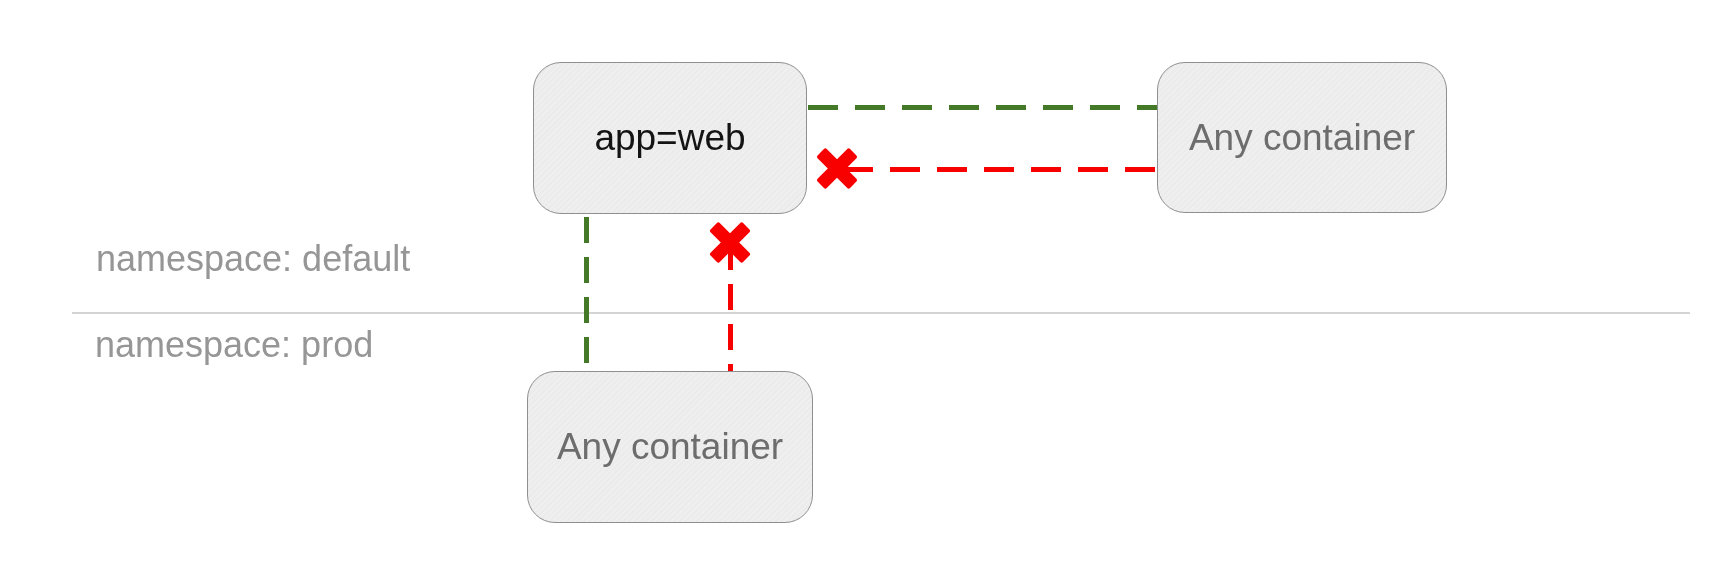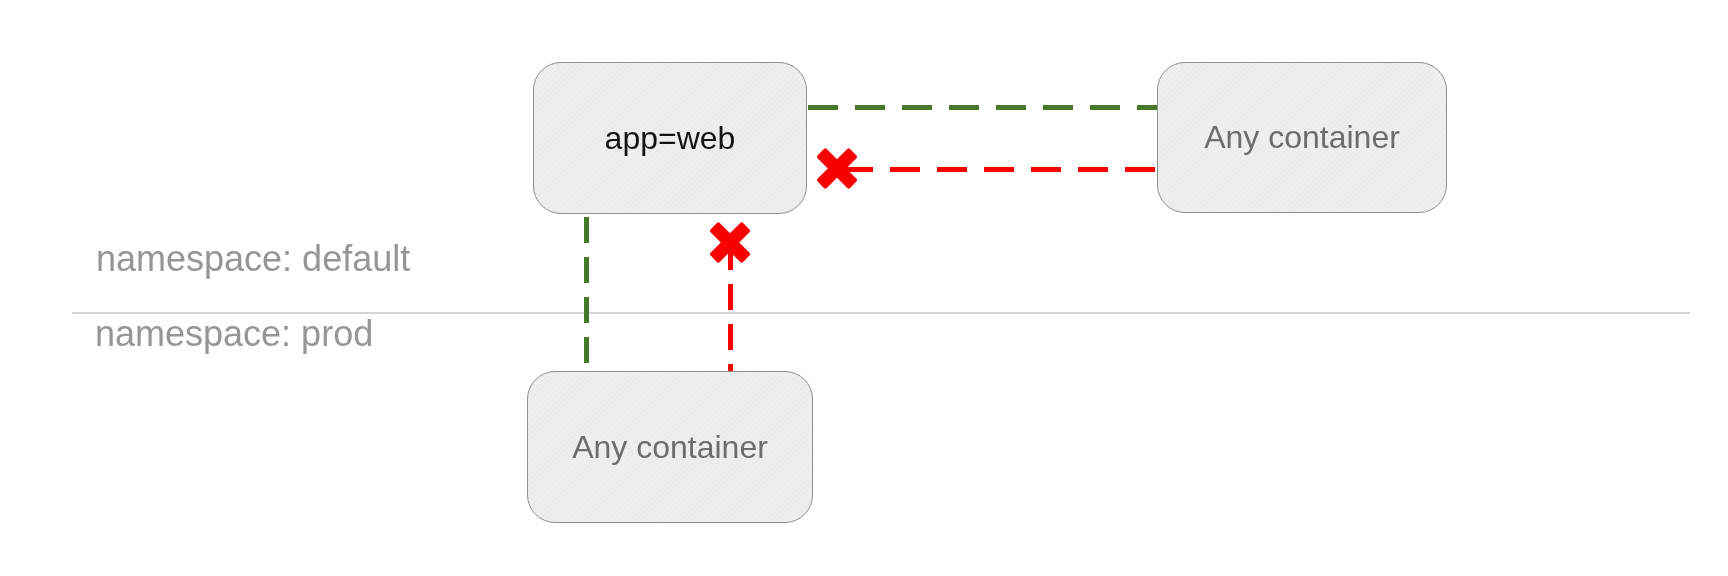--- a/index.html
+++ b/index.html
@@ -14,42 +14,42 @@
 
   
   .ns-label {
     position: absolute;
     font-size: 36px;
     line-height: 34px;
     color: var(--ns-label, #969696);
     white-space: nowrap;
   }
   .ns-label.default { left: 96px; top: 242px; }
-  .ns-label.prod    { left: 95px; top: 317px; text-align: right; }
+  .ns-label.prod    { left: 95px; top: 328px; text-align: right; }
   .ns-divider {
     position: absolute;
     left: 72px; top: 312px;
     width: 1618px; height: 2px;
     background: var(--divider, #d4d4d4);
   }
 
   
   .node {
     position: absolute;
     background-color: var(--node-fill, #efefef);
     background-image: repeating-linear-gradient(135deg, rgba(0,0,0,0.015) 0 2px, transparent 2px 4px);
     border: 1.5px solid var(--node-border, #8f8f8f);
     border-radius: 28px;
     box-sizing: border-box;
     display: flex;
     align-items: center;
     justify-content: center;
   }
   .node-label {
-    font-size: 32px;
+    font-size: 37px;
     color: var(--node-text, #6d6d6d);
     white-space: nowrap;
   }
   .node.app-web { left: 533px; top: 62px; width: 274px; height: 152px; }
   .node.app-web .node-label { color: var(--node-text-strong, #141414); }
   .node.any-default { left: 1157px; top: 62px; width: 290px; height: 151px; }
   .node.any-prod    { left: 527px;  top: 371px; width: 286px; height: 152px; }
 
   
   .edge { position: absolute; }

